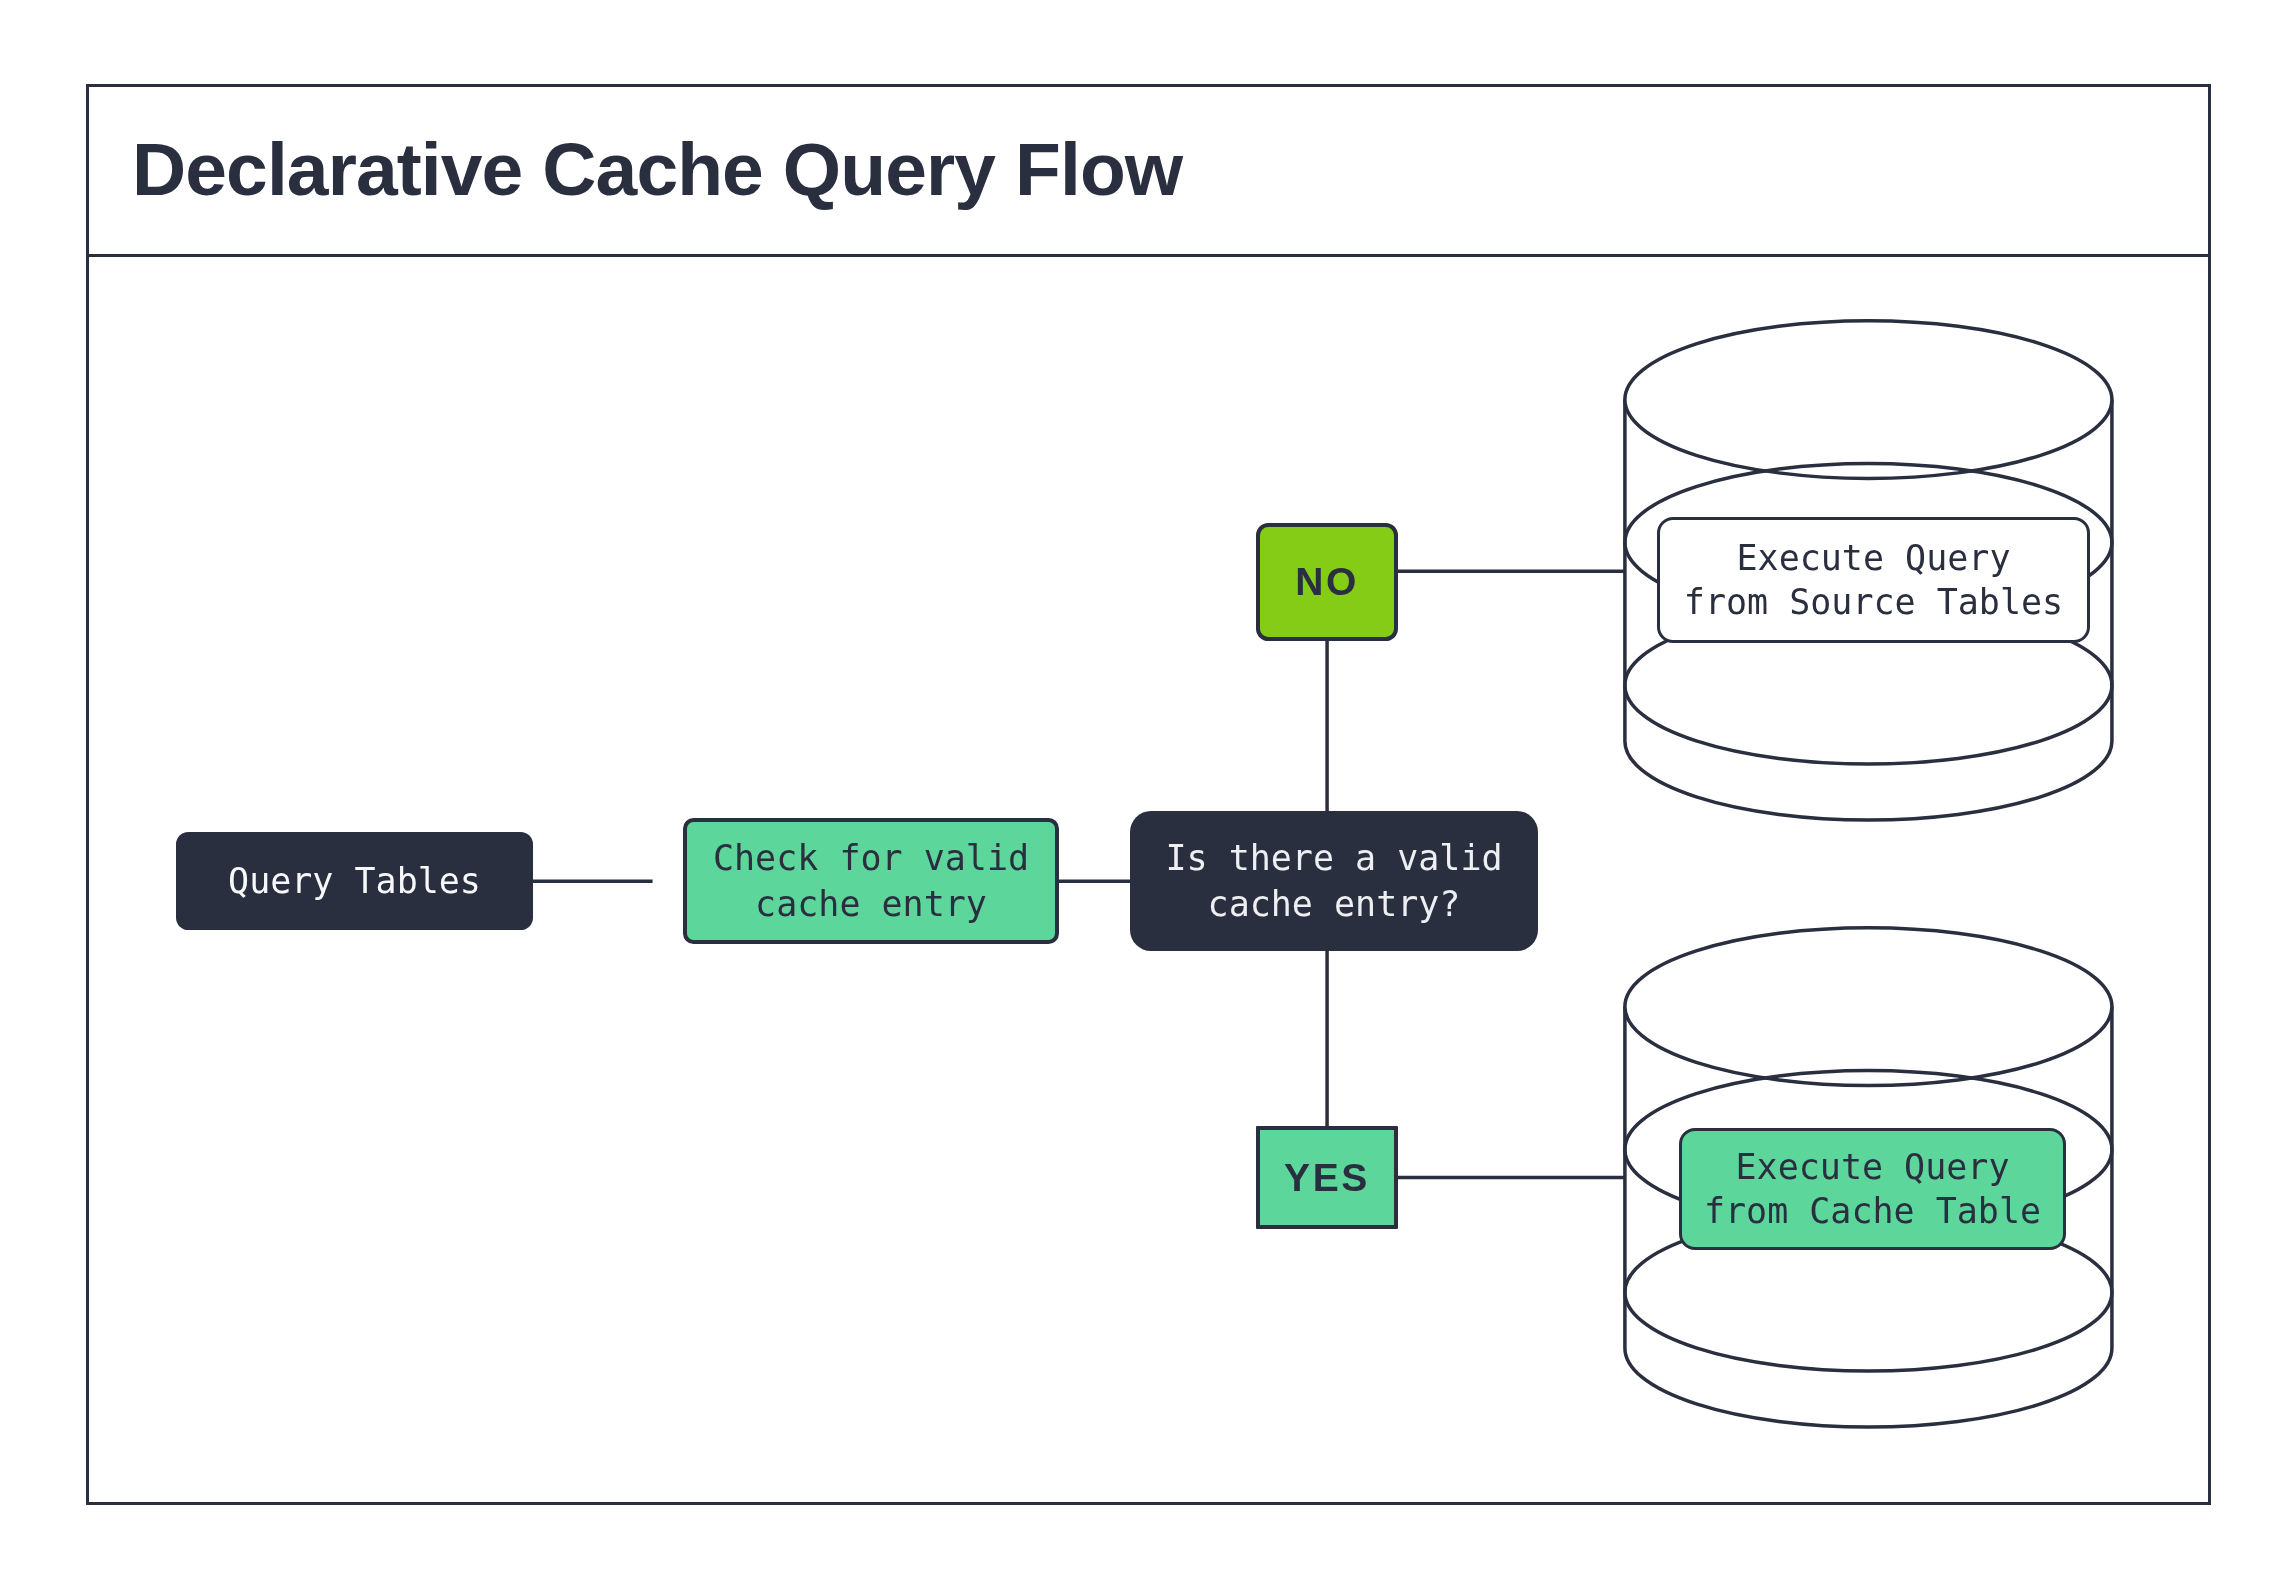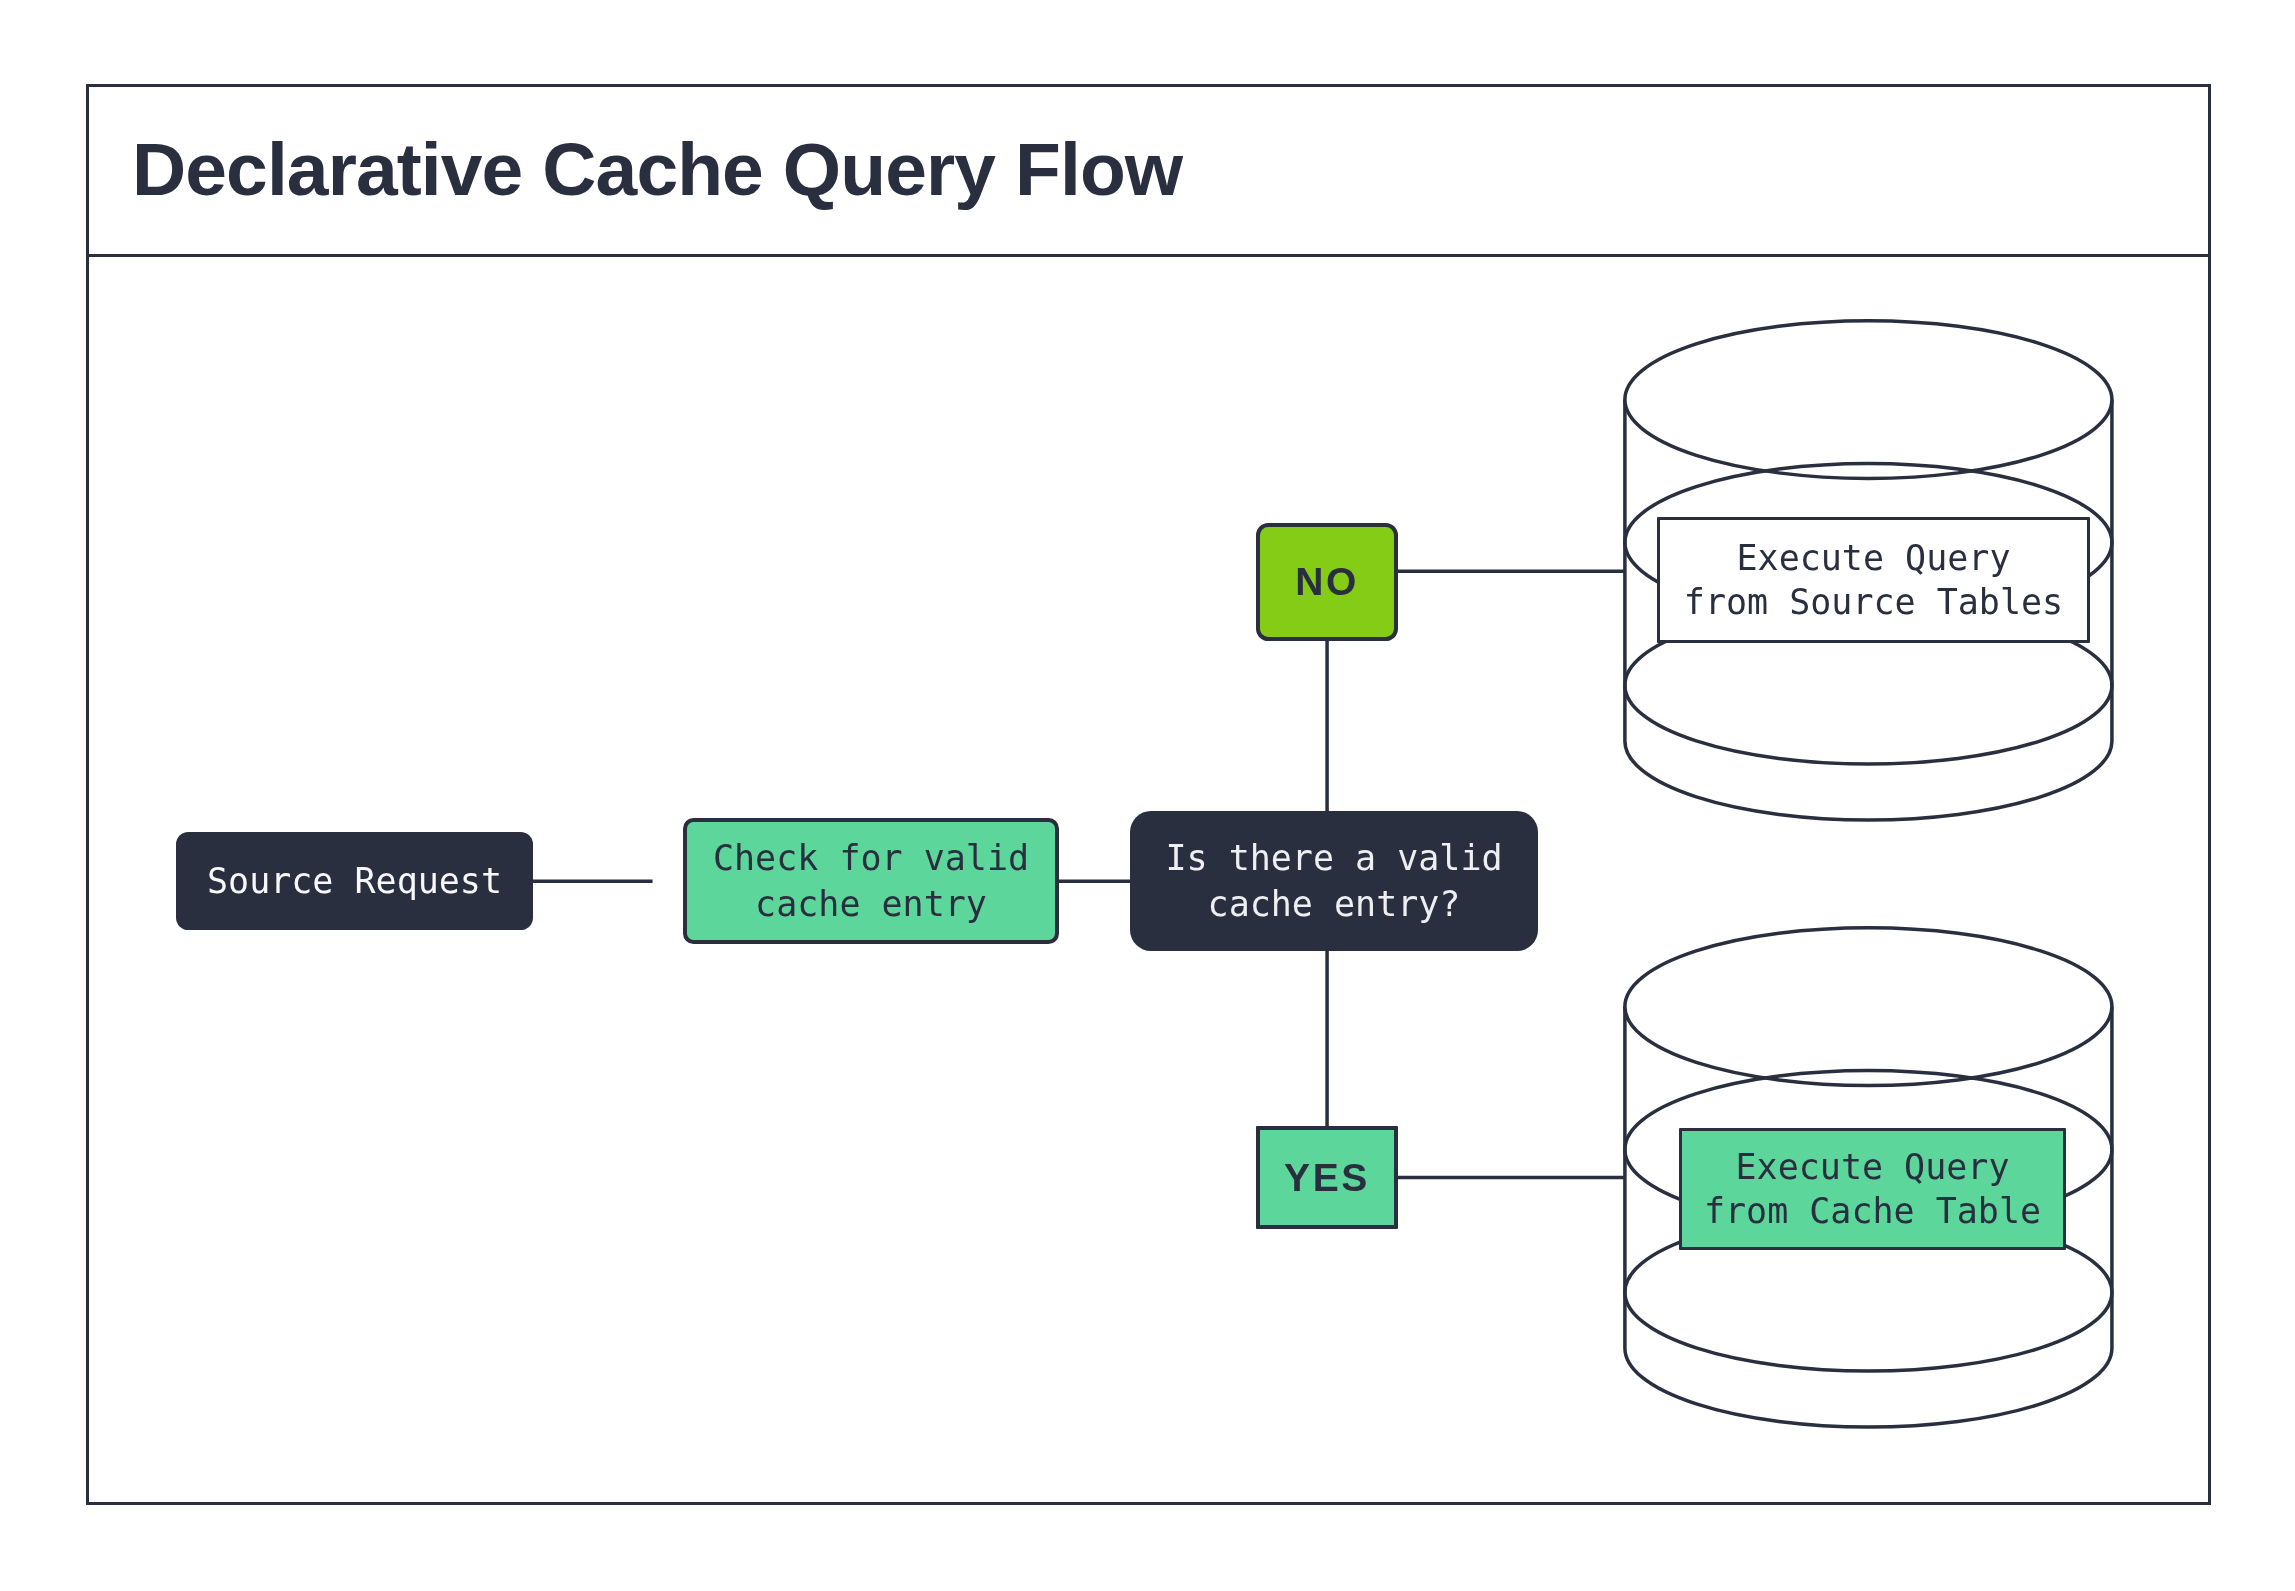--- a/index.html
+++ b/index.html
@@ -39,21 +39,21 @@
     font-family:"Liberation Sans","DejaVu Sans",sans-serif;
     font-size:39px;font-weight:700;letter-spacing:2.6px;color:var(--dark);}
   #node-no{left:1256px;top:523px;width:142px;height:118px;background:#84cc16;
     border:4.4px solid var(--dark);border-radius:12.3px;}
   #node-yes{left:1256px;top:1126px;width:142px;height:103px;background:var(--green);
     border:4.4px solid var(--dark);border-radius:1px;}
 
   .db-label{position:absolute;display:flex;align-items:center;justify-content:center;
     text-align:center;font-family:"DejaVu Sans Mono","Liberation Mono",monospace;
     font-size:35px;line-height:44px;white-space:pre-line;color:var(--dark);
-    border:3.5px solid var(--dark);border-radius:1px;}
+    border:3.5px solid var(--dark);border-radius:16px;}
   #label-source{left:1657px;top:517px;width:433px;height:126px;background:#ffffff;}
   #label-cache{left:1679px;top:1128px;width:387px;height:122px;background:var(--green);}
 </style>
 </head>
 <body>
 
 <div id="stage">
 
   <div class="frame"></div>
 
@@ -78,21 +78,21 @@
     </g>
 
     <g>
       <path class="cyl" d="M1855 1149 V1539 A278 90 0 0 0 2411 1539 V1149"></path>
       <ellipse class="cyl" cx="2133" cy="1149" rx="278" ry="90"></ellipse>
       <ellipse class="cyl-line" cx="2133" cy="1312" rx="278" ry="90"></ellipse>
       <ellipse class="cyl-line" cx="2133" cy="1475" rx="278" ry="90"></ellipse>
     </g>
   </svg>
 
-  <div id="node-query" class="node node-dark">Source Request</div>
+  <div id="node-query" class="node node-dark">Query Tables</div>
 
   <div id="node-check" class="node node-green">Check for valid
 cache entry</div>
 
   <div id="node-decision" class="node node-dark">Is there a valid
 cache entry?</div>
 
   <div id="node-no" class="branch">NO</div>
 
   <div id="node-yes" class="branch">YES</div>

